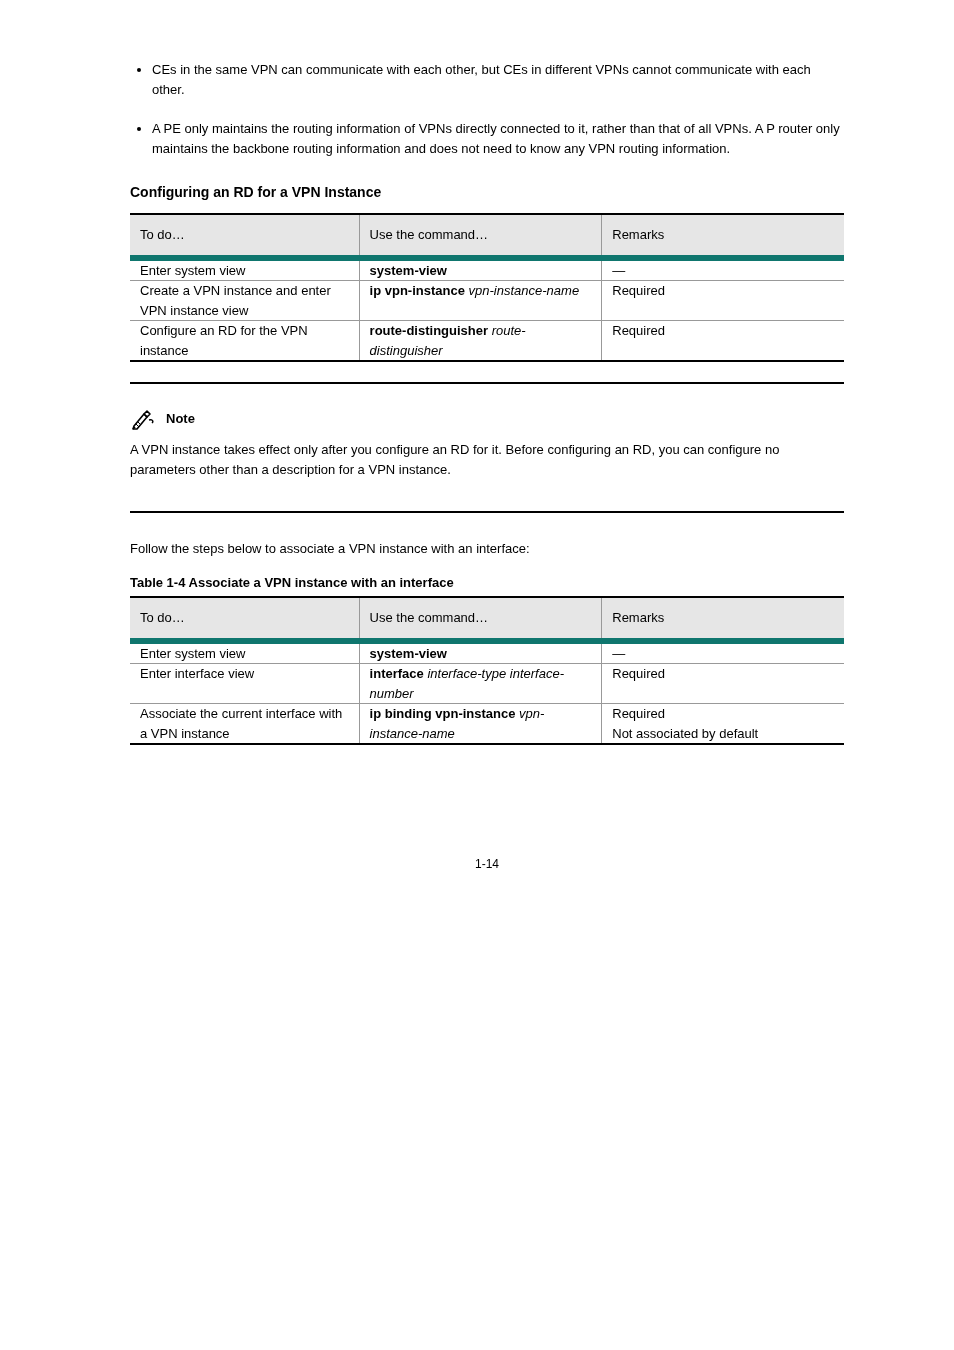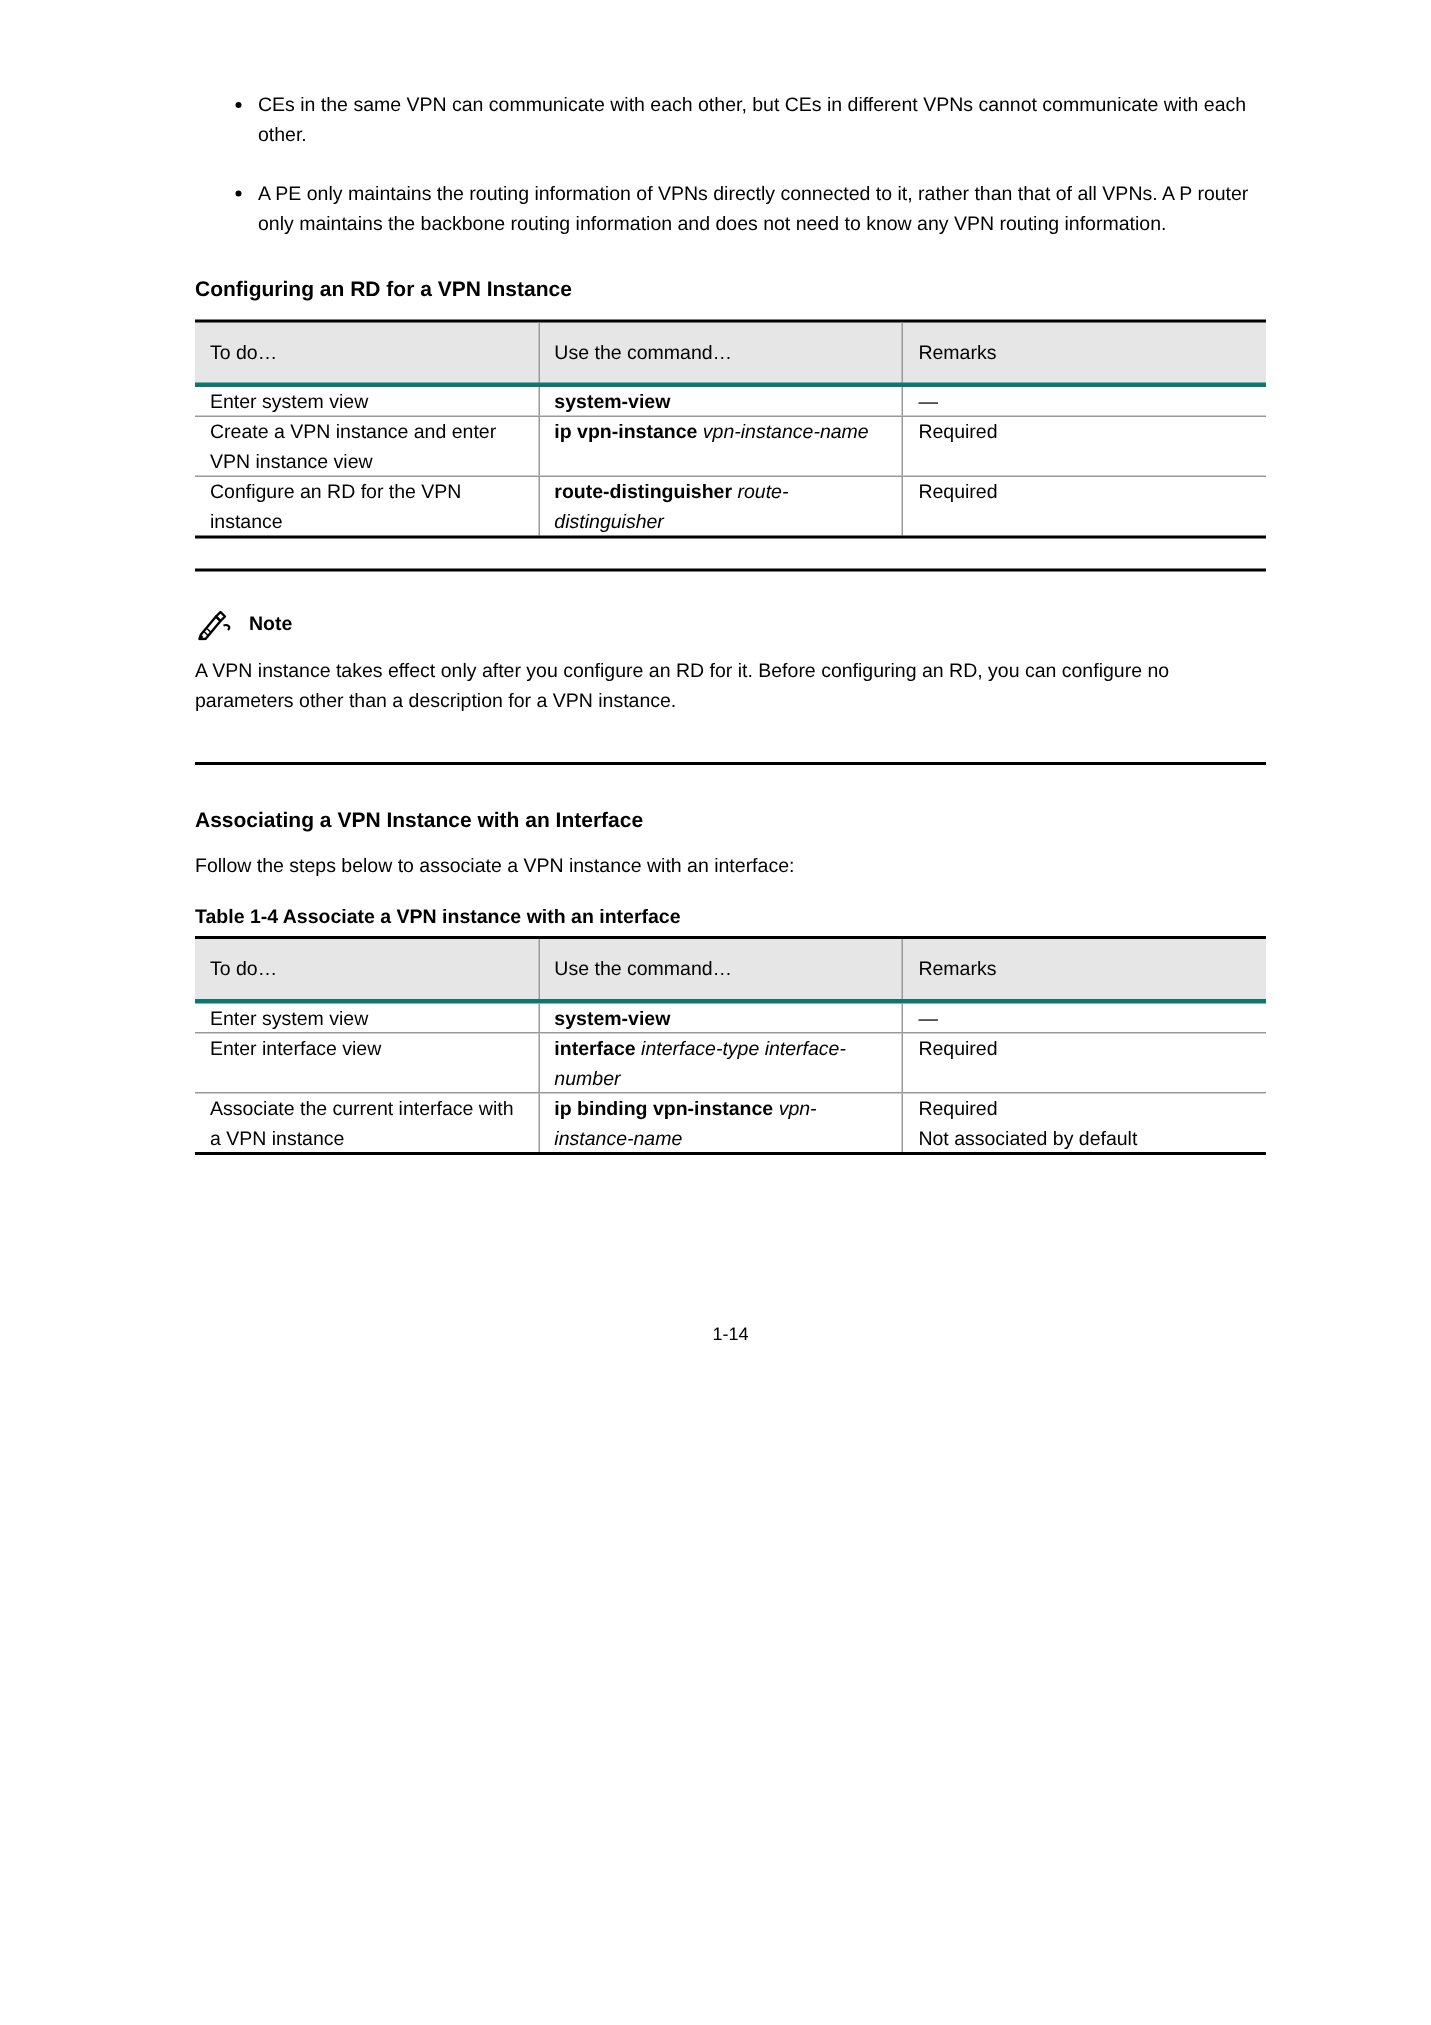--- a/index.html
+++ b/index.html
@@ -18,21 +18,20 @@
     padding: 60px 110px 40px 130px;
     position: relative;
   }
   ul.bullets {
     list-style: disc;
     margin: 0 0 14px 0;
     padding-left: 22px;
   }
   ul.bullets li {
     margin-bottom: 20px;
-    margin-left: 20px;
   }
   p { margin: 0 0 14px 0; }
   h2.sec-heading {
     font-size: 14px;
     font-weight: bold;
     margin: 24px 0 10px 0;
   }
   .table-caption {
     font-weight: bold;
     font-size: 13px;
@@ -44,21 +43,21 @@
     margin-bottom: 20px;
     font-size: 13px;
     table-layout: fixed;
   }
   table.doc-table th {
     text-align: left;
     font-weight: normal;
     background: #e6e6e6;
     padding: 10px 10px;
     border-top: 2px solid #000;
-    border-bottom: 3px solid #0f766e;
+    border-bottom: 6px solid #0f766e;
   }
   table.doc-table th + th,
   table.doc-table td + td {
     border-left: 1px solid #999;
   }
   table.doc-table td {
     padding: 0 10px;
     border-bottom: 1px solid #999;
     vertical-align: top;
   }
@@ -143,21 +142,20 @@
           <path d="M3 21 L5 19" stroke="#000" stroke-width="1.6"></path>
           <path d="M6 16 L9 19" stroke="#000" stroke-width="1"></path>
           <path d="M8 14 L11 17" stroke="#000" stroke-width="1"></path>
         </svg>
       </span>
       <span class="label">Note</span>
     </div>
     <p>A VPN instance takes effect only after you configure an RD for it. Before configuring an RD, you can configure no parameters other than a description for a VPN instance.</p>
   </div>
 
-  <h2 class="sec-heading">Associating a VPN Instance with an Interface</h2>
   <p>Follow the steps below to associate a VPN instance with an interface:</p>
   <p class="table-caption">Table 1-4 Associate a VPN instance with an interface</p>
 
   <table class="doc-table">
     <thead>
       <tr>
         <th>To do…</th>
         <th>Use the command…</th>
         <th>Remarks</th>
       </tr>

